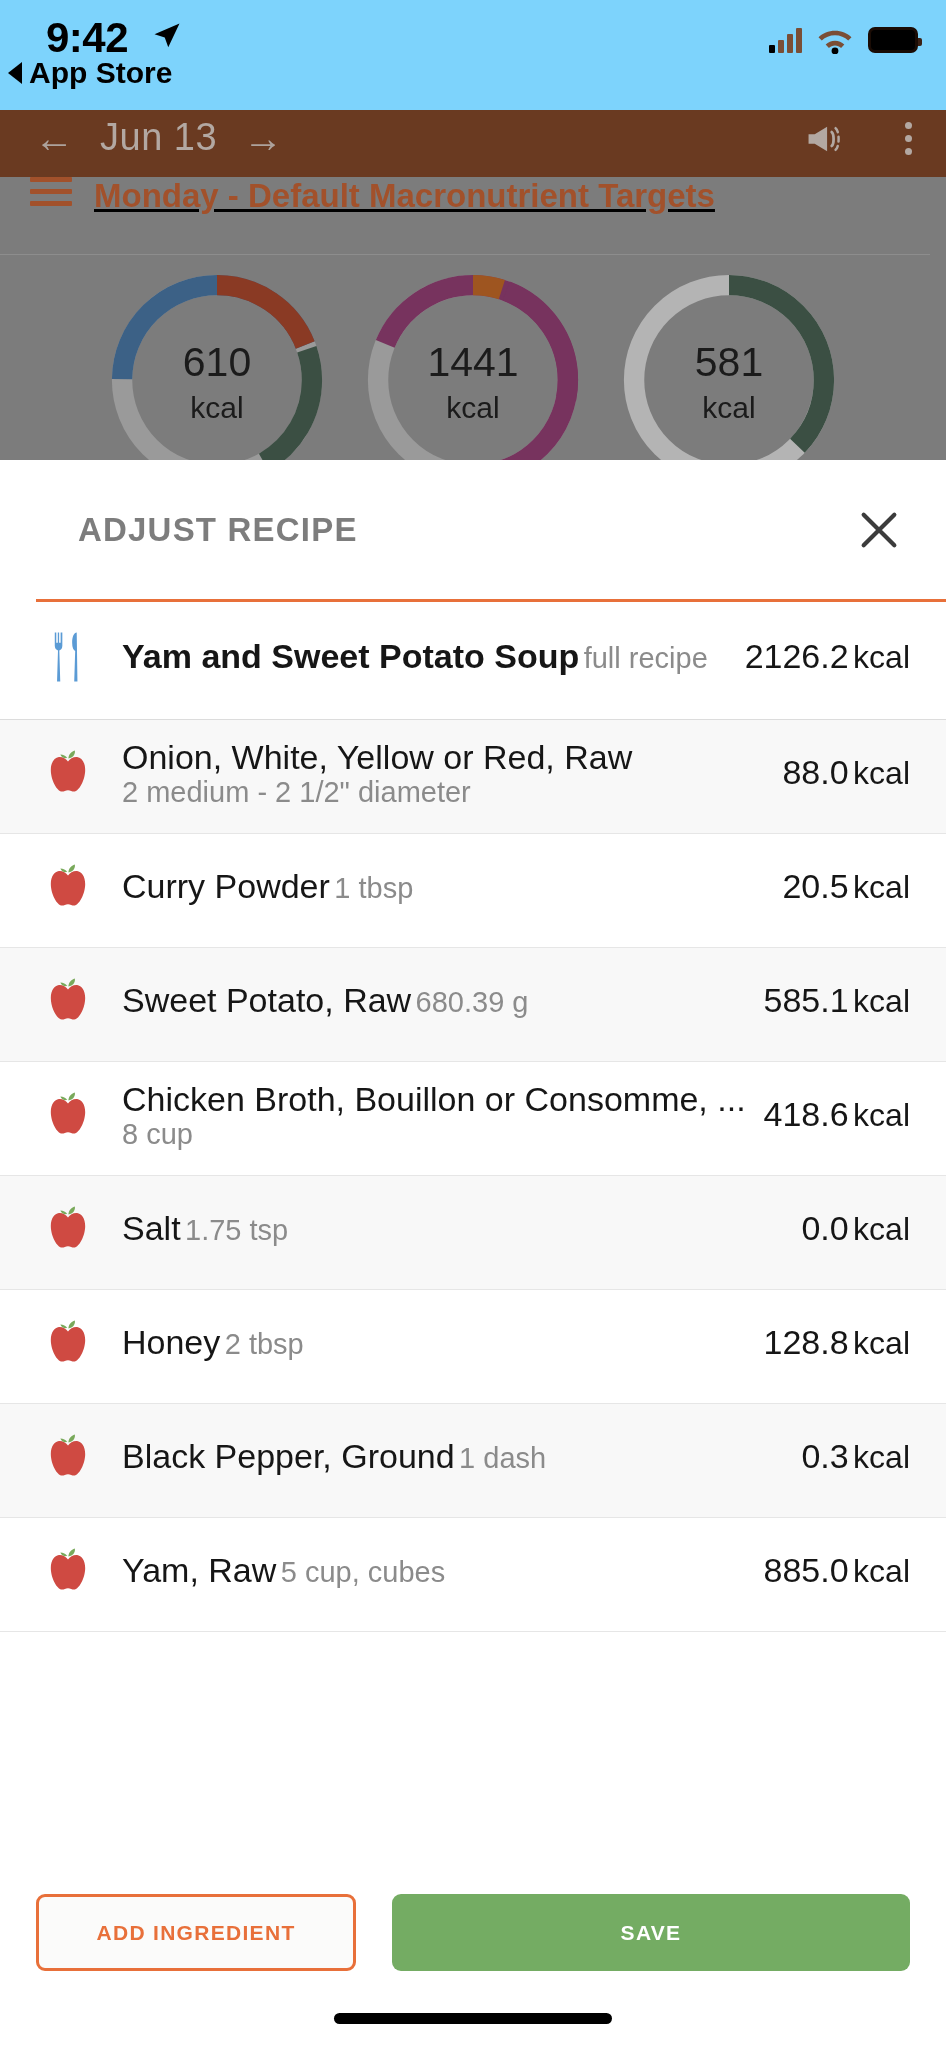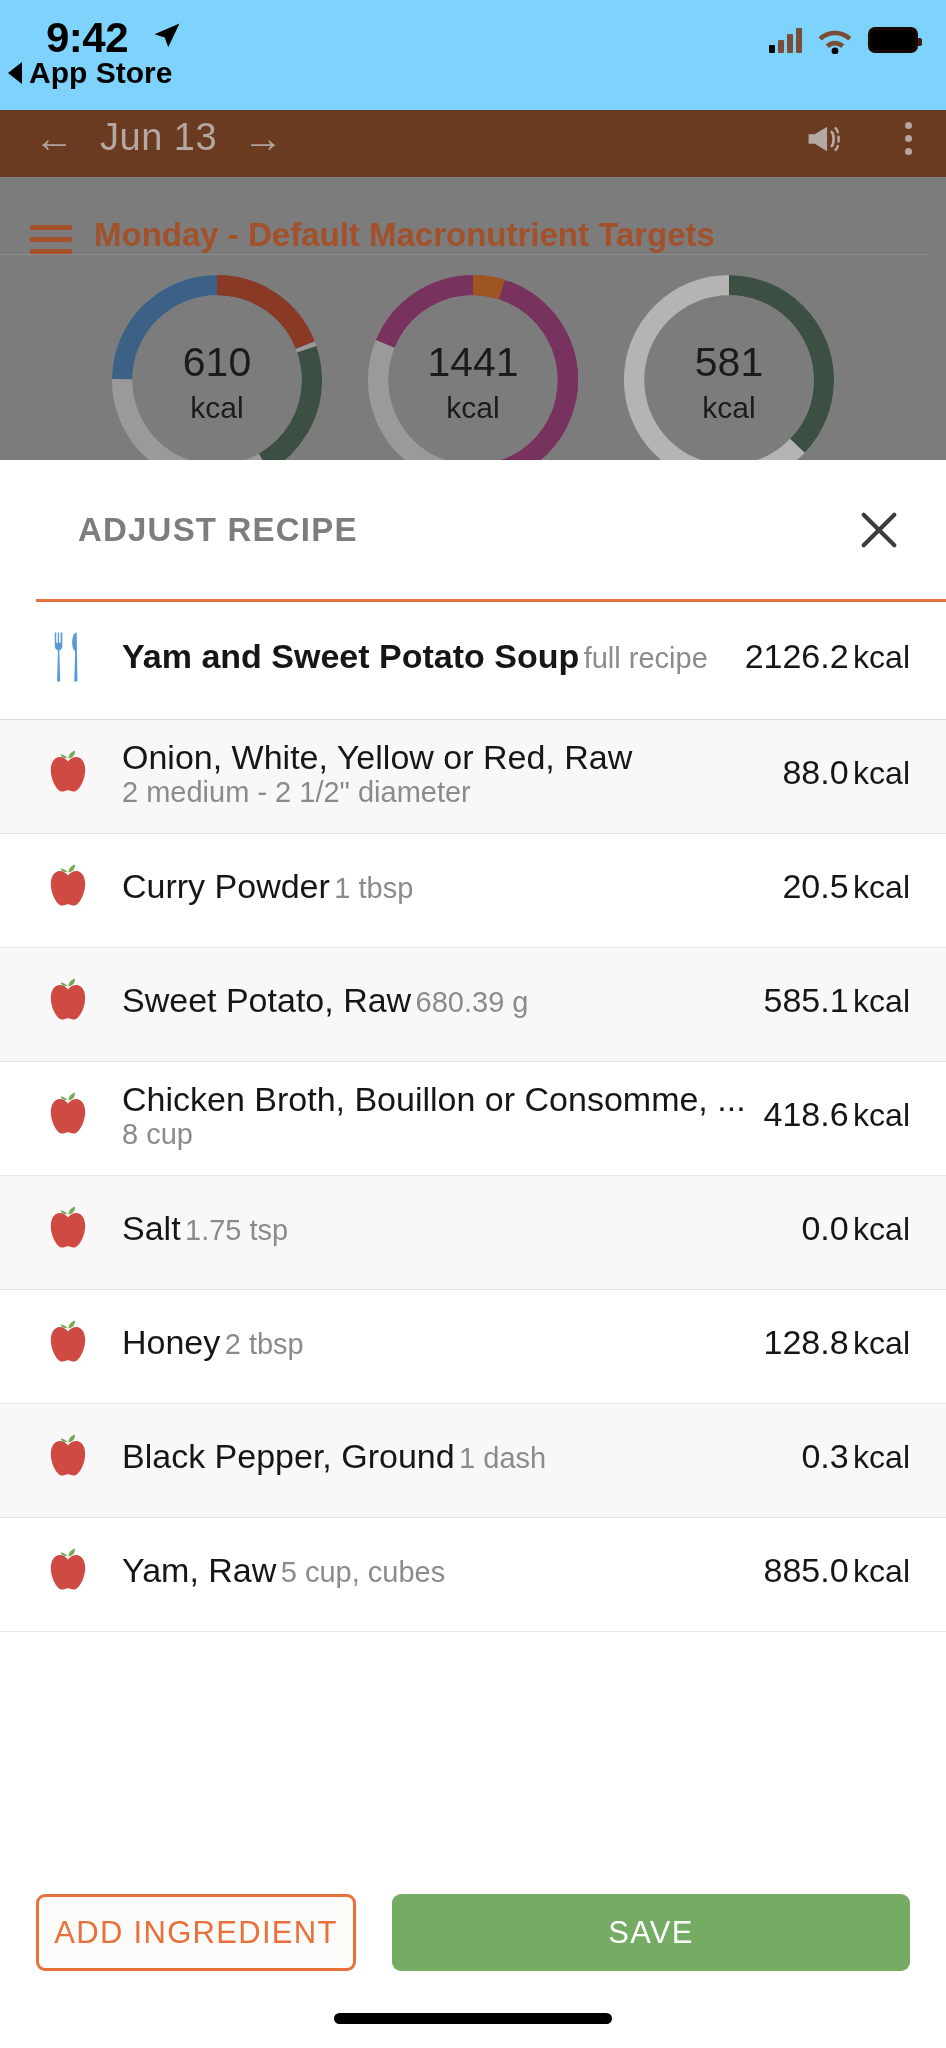--- a/index.html
+++ b/index.html
@@ -110,22 +110,23 @@
   .dimmed {
     position: absolute;
     top: 177px; left: 0;
     width: 946px; height: 283px;
     background: #7c7c7c;
   }
   .daybar {
     position: absolute;
     top: 0; left: 0;
     width: 930px; height: 78px;
-    display: flex; align-items: flex-end;
+    display: flex; align-items: flex-start;
     border-bottom: 1px solid #8d8d8d;
+    text-decoration: underline;
   }
   .hamburger { margin-left: 30px; display:flex; flex-direction: column; gap: 7px; }
   .hamburger i { width: 42px; height: 5px; background: #a2512b; display:block; border-radius:1px; }
   .daybar-title {
     margin-left: 22px;
     font-size: 33px;
     font-weight: 700;
     color: #a2512b;
   }
   .donuts {
@@ -243,22 +244,22 @@
     align-items: flex-start;
     gap: 36px;
     padding: 54px 36px 0 36px;
   }
   .btn {
     height: 77px;
     border-radius: 9px;
     display: flex;
     align-items: center;
     justify-content: center;
-    font-size: 31px;
-    font-weight: 400;
+    font-size: 21px;
+    font-weight: 700;
     letter-spacing: 1.3px;
   }
   .btn-add {
     flex: 0 0 320px;
     background: #fbfbfa;
     border: 3px solid #e8703a;
     color: #e8703a;
   }
   .btn-save {
     flex: 1 1 auto;

